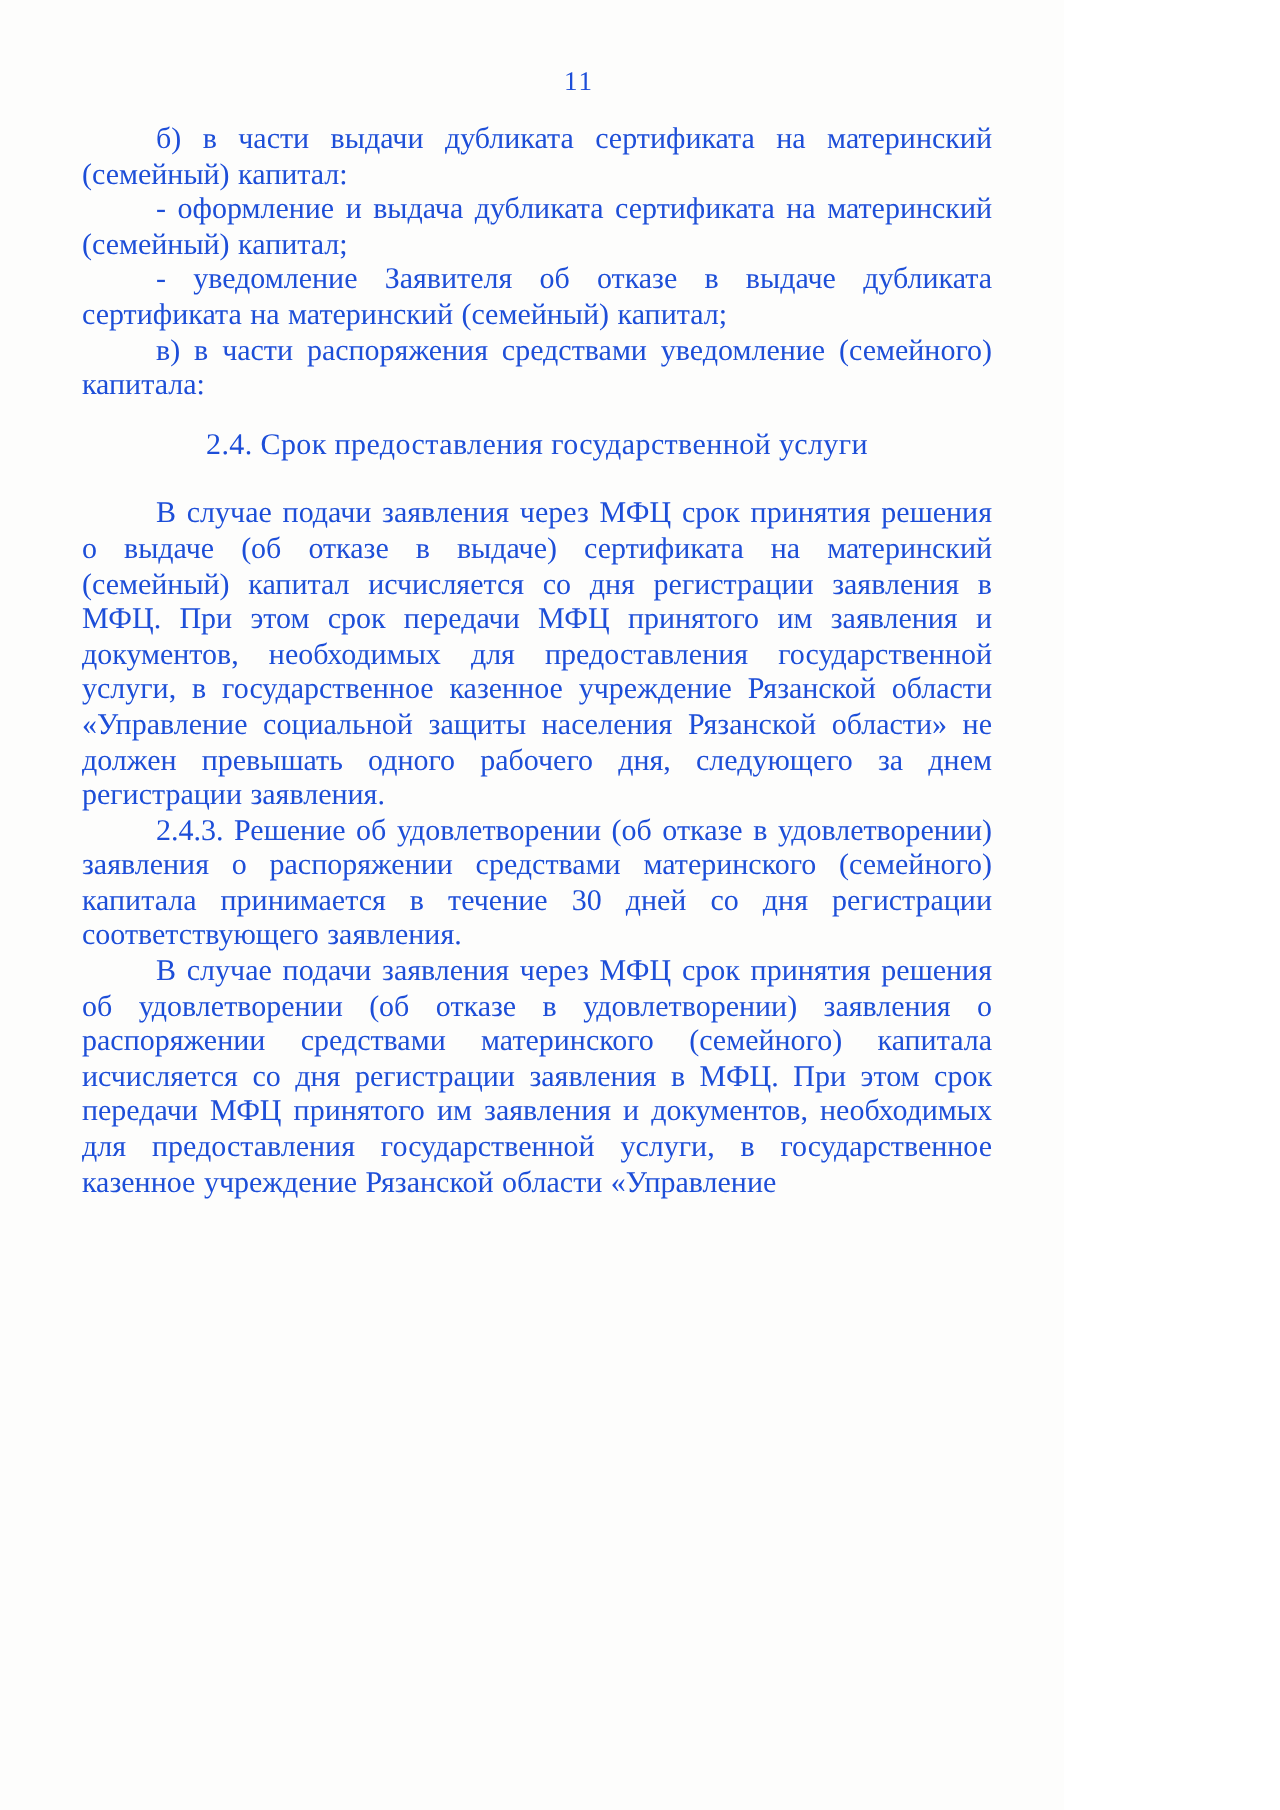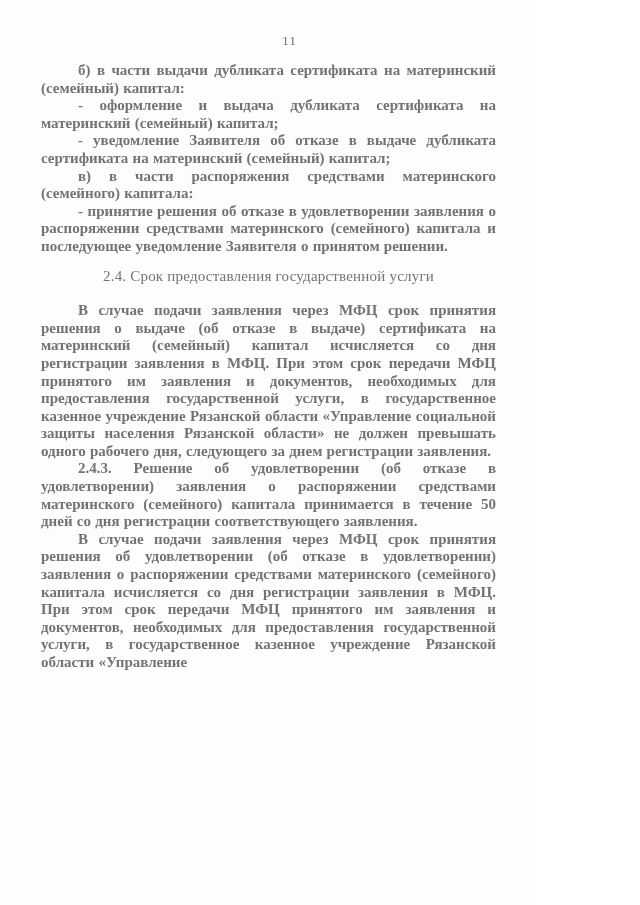--- a/index.html
+++ b/index.html
@@ -7,21 +7,21 @@
     padding: 0;
     background: #ffffff;
   }
   .sheet {
     position: relative;
     width: 532px;
     height: 905px;
     background: #fdfdfc;
     overflow: hidden;
     font-family: "Liberation Serif", "DejaVu Serif", serif;
-    color: #737373;
+    color: #1d4ed8;
   }
   .content {
     padding: 33px 36px 0 41px; 
   }
   .page-number {
     position: relative;
     left: 21px;               
     text-align: center;
     font-size: 13.5px;
     line-height: 16px;
@@ -29,21 +29,20 @@
     margin: 0 0 13px 0;
   }
   p.par {
     margin: 0;
     font-size: 15px;
     line-height: 17.6px;
     text-align: justify;
     text-indent: 37px;
     word-spacing: 0.5px;
     hyphens: none;
-    font-weight: bold;
   }
   h2.section-heading {
     margin: 12px 0 17px 0;
     font-size: 15px;
     font-weight: normal;
     line-height: 17.6px;
     text-align: center;
     letter-spacing: 0.2px;
   }
 </style>
@@ -51,23 +50,22 @@
 <body>
 
 <div class="sheet">
   <div class="content">
 
     <div class="page-number">11</div>
 
     <p class="par">б) в части выдачи дубликата сертификата на материнский (семейный) капитал:</p>
     <p class="par">- оформление и выдача дубликата сертификата на материнский (семейный) капитал;</p>
     <p class="par">- уведомление Заявителя об отказе в выдаче дубликата сертификата на материнский (семейный) капитал;</p>
-    <p class="par">в) в части распоряжения средствами материнского (семейного) капитала:</p>
-    <p class="par">- принятие решения об отказе в удовлетворении заявления о распоряжении средствами материнского (семейного) капитала и последующее уведомление Заявителя о принятом решении.</p>
+    <p class="par">в) в части распоряжения средствами уведомление (семейного) капитала:</p>
 
     <h2 class="section-heading">2.4. Срок предоставления государственной услуги</h2>
 
     <p class="par">В случае подачи заявления через МФЦ срок принятия решения о выдаче (об отказе в выдаче) сертификата на материнский (семейный) капитал исчисляется со дня регистрации заявления в МФЦ. При этом срок передачи МФЦ принятого им заявления и документов, необходимых для предоставления государственной услуги, в государственное казенное учреждение Рязанской области «Управление социальной защиты населения Рязанской области» не должен превышать одного рабочего дня, следующего за днем регистрации заявления.</p>
-    <p class="par">2.4.3. Решение об удовлетворении (об отказе в удовлетворении) заявления о распоряжении средствами материнского (семейного) капитала принимается в течение 50 дней со дня регистрации соответствующего заявления.</p>
+    <p class="par">2.4.3. Решение об удовлетворении (об отказе в удовлетворении) заявления о распоряжении средствами материнского (семейного) капитала принимается в течение 30 дней со дня регистрации соответствующего заявления.</p>
     <p class="par">В случае подачи заявления через МФЦ срок принятия решения об удовлетворении (об отказе в удовлетворении) заявления о распоряжении средствами материнского (семейного) капитала исчисляется со дня регистрации заявления в МФЦ. При этом срок передачи МФЦ принятого им заявления и документов, необходимых для предоставления государственной услуги, в государственное казенное учреждение Рязанской области «Управление</p>
 
   </div>
 </div>
 
 </body></html>

